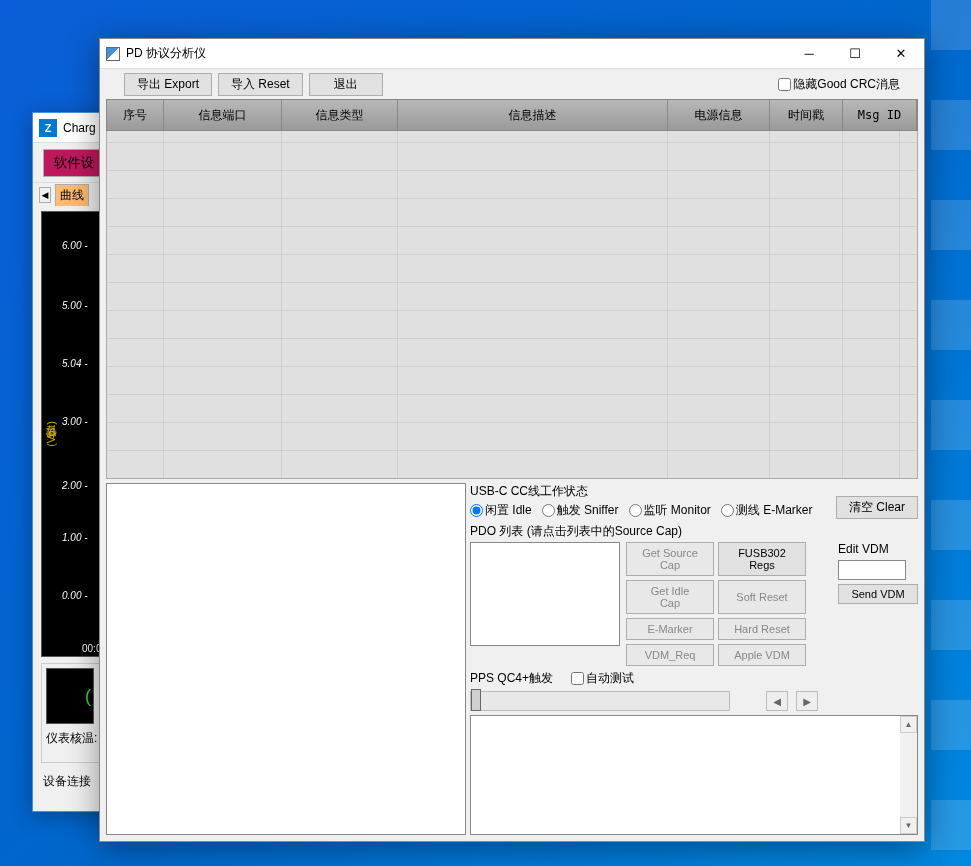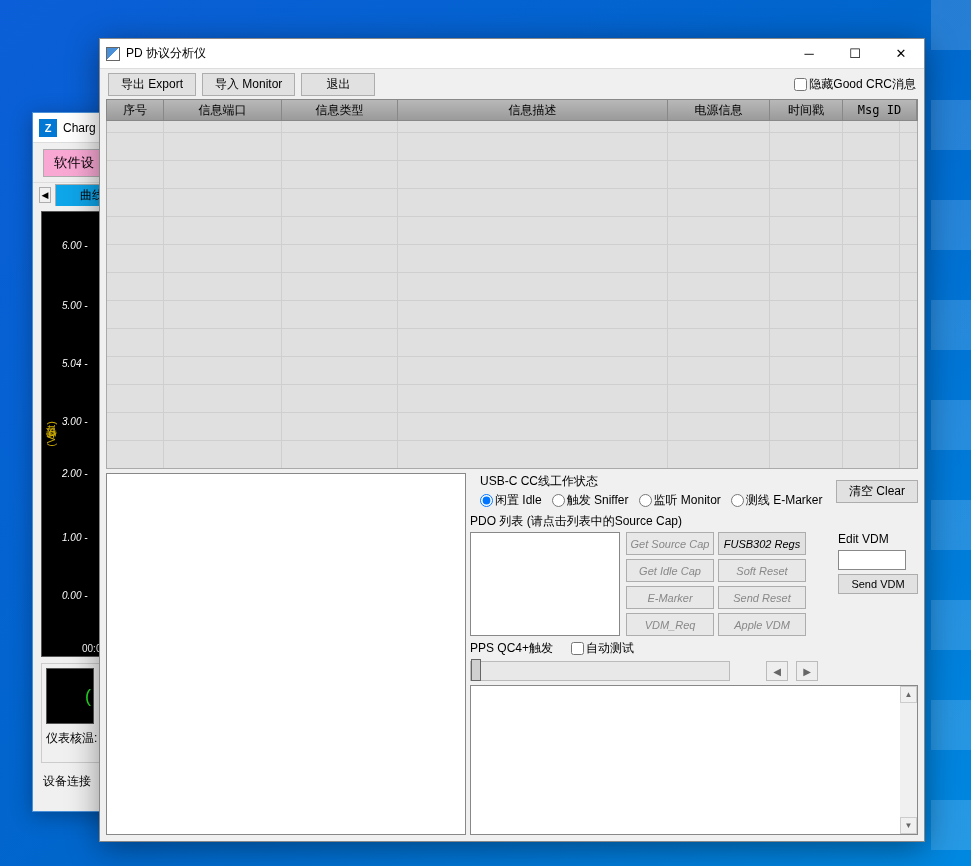--- a/index.html
+++ b/index.html
@@ -53,40 +53,40 @@
 }
 .bg-toolbar {
   height: 40px;
   display: flex;
   align-items: center;
   padding: 0 10px;
   border-bottom: 1px solid #ddd;
 }
 .bg-btn {
   padding: 4px 10px;
-  background: #f9a8d4;
+  background: #be185d;
   border: 1px solid #adadad;
   text-align: center;
 }
 .bg-tab-row {
   height: 24px;
   display: flex;
   align-items: center;
   padding: 0 6px;
   gap: 4px;
 }
 .tab-arrow {
   width: 12px; height: 16px;
   display: flex; align-items: center; justify-content: center;
   border: 1px solid #adadad;
   font-size: 9px;
 }
 .bg-tab {
-  padding: 2px 24px;
-  background: #0ea5e9;
+  padding: 2px 4px;
+  background: #fdba74;
   border: 1px solid #adadad;
   border-bottom: none;
 }
 .chart-area {
   margin: 4px 8px;
   background: #000;
   border: 1px solid #555;
   height: 446px;
   position: relative;
 }
@@ -161,41 +161,41 @@
   display: flex;
   align-items: center;
   justify-content: center;
   font-size: 13px;
 }
 
 .toolbar {
   height: 30px;
   display: flex;
   align-items: center;
-  padding: 0 8px;
+  padding: 0 24px;
   gap: 6px;
 }
 .btn {
   padding: 2px 12px;
   background: #e1e1e1;
   border: 1px solid #adadad;
   cursor: pointer;
   font-size: 12px;
   font-family: inherit;
 }
 .btn:disabled {
   color: #888;
   background: #e8e8e8;
 }
 .spacer { flex: 1; }
 .chk { display: flex; align-items: center; gap: 2px; }
 .chk input { width: 13px; height: 13px; }
 
 .table-header {
-  height: 22px;
+  height: 32px;
   display: flex;
   background: linear-gradient(#727272, #5a5a5a);
   color: #000;
   border: 1px solid #888;
   margin: 0 6px;
 }
 .th {
   border-right: 1px solid #888;
   display: flex;
   align-items: center;
@@ -235,40 +235,39 @@
   display: flex;
   flex-direction: column;
   gap: 4px;
 }
 .radio-row { display: flex; gap: 10px; margin-top: 2px; align-items: center; }
 .radio-row label { display: flex; align-items: center; gap: 2px; }
 
 .top-right-row {
   display: flex;
   gap: 6px;
-  align-items: center;
-  margin-left: 10px;
+  align-items: flex-end;
 }
 .clear-wrap { margin-left: auto; }
 .pdo-row {
   display: flex;
   gap: 6px;
 }
 .pdo-list {
   width: 150px;
   height: 104px;
   background: #fff;
   border: 1px solid #888;
 }
 .btn-grid {
   display: grid;
   grid-template-columns: 88px 88px;
   gap: 4px;
 }
-.btn-grid .btn { padding: 4px 2px; font-size: 11px; font-style: italic; }
+.btn-grid .btn { padding: 4px 14px; font-size: 11px; }
 .vdm-col {
   margin-left: auto;
   display: flex;
   flex-direction: column;
   gap: 4px;
   width: 80px;
 }
 .vdm-col input[type=text] {
   width: 68px;
   height: 20px;
@@ -349,21 +348,21 @@
     <div class="tab-arrow">◀</div>
     <div class="bg-tab">曲线</div>
   </div>
   <div class="chart-area">
     <div class="y-label">伏特(Volt)</div>
     <div class="y-ticks">
       <div class="y-tick" style="top:28px">6.00</div>
       <div class="y-tick" style="top:88px">5.00</div>
       <div class="y-tick" style="top:146px">5.04</div>
       <div class="y-tick" style="top:204px">3.00</div>
-      <div class="y-tick" style="top:256px">2.00</div>
+      <div class="y-tick" style="top:268px">2.00</div>
       <div class="y-tick" style="top:320px">1.00</div>
       <div class="y-tick" style="top:378px">0.00</div>
     </div>
     <div class="x-tick">00:0</div>
   </div>
   <div class="meter-panel">
     <div class="meter-black">(</div>
     <div class="meter-label">仪表核温:</div>
   </div>
   <div class="status-line">设备连接</div>
@@ -375,21 +374,21 @@
     <span>PD 协议分析仪</span>
     <div class="win-controls">
       <div class="win-btn">─</div>
       <div class="win-btn">☐</div>
       <div class="win-btn close">✕</div>
     </div>
   </div>
 
   <div class="toolbar">
     <button class="btn">导出 Export</button>
-    <button class="btn">导入 Monitor</button>
+    <button class="btn">导入 Reset</button>
     <button class="btn" style="padding:2px 24px">退出</button>
     <div class="spacer"></div>
     <label class="chk">
       <input type="checkbox" style="">
       <span>隐藏Good CRC消息</span>
     </label>
   </div>
 
   <div class="table-header">
     <div class="th" style="width:57px">序号</div>
@@ -436,21 +435,21 @@
       <div>
         <div>PDO 列表 (请点击列表中的Source Cap)</div>
         <div class="pdo-row" style="margin-top:2px">
           <div class="pdo-list"></div>
           <div class="btn-grid">
             <button class="btn" disabled="">Get Source Cap</button>
             <button class="btn">FUSB302 Regs</button>
             <button class="btn" disabled="">Get Idle Cap</button>
             <button class="btn" disabled="">Soft Reset</button>
             <button class="btn" disabled="">E-Marker</button>
-            <button class="btn" disabled="">Send Reset</button>
+            <button class="btn" disabled="">Hard Reset</button>
             <button class="btn" disabled="">VDM_Req</button>
             <button class="btn" disabled="">Apple VDM</button>
           </div>
           <div class="vdm-col">
             <span>Edit VDM</span>
             <input type="text" style="">
             <button class="btn" style="font-size:11px;padding:3px 2px">Send VDM</button>
           </div>
         </div>
       </div>

